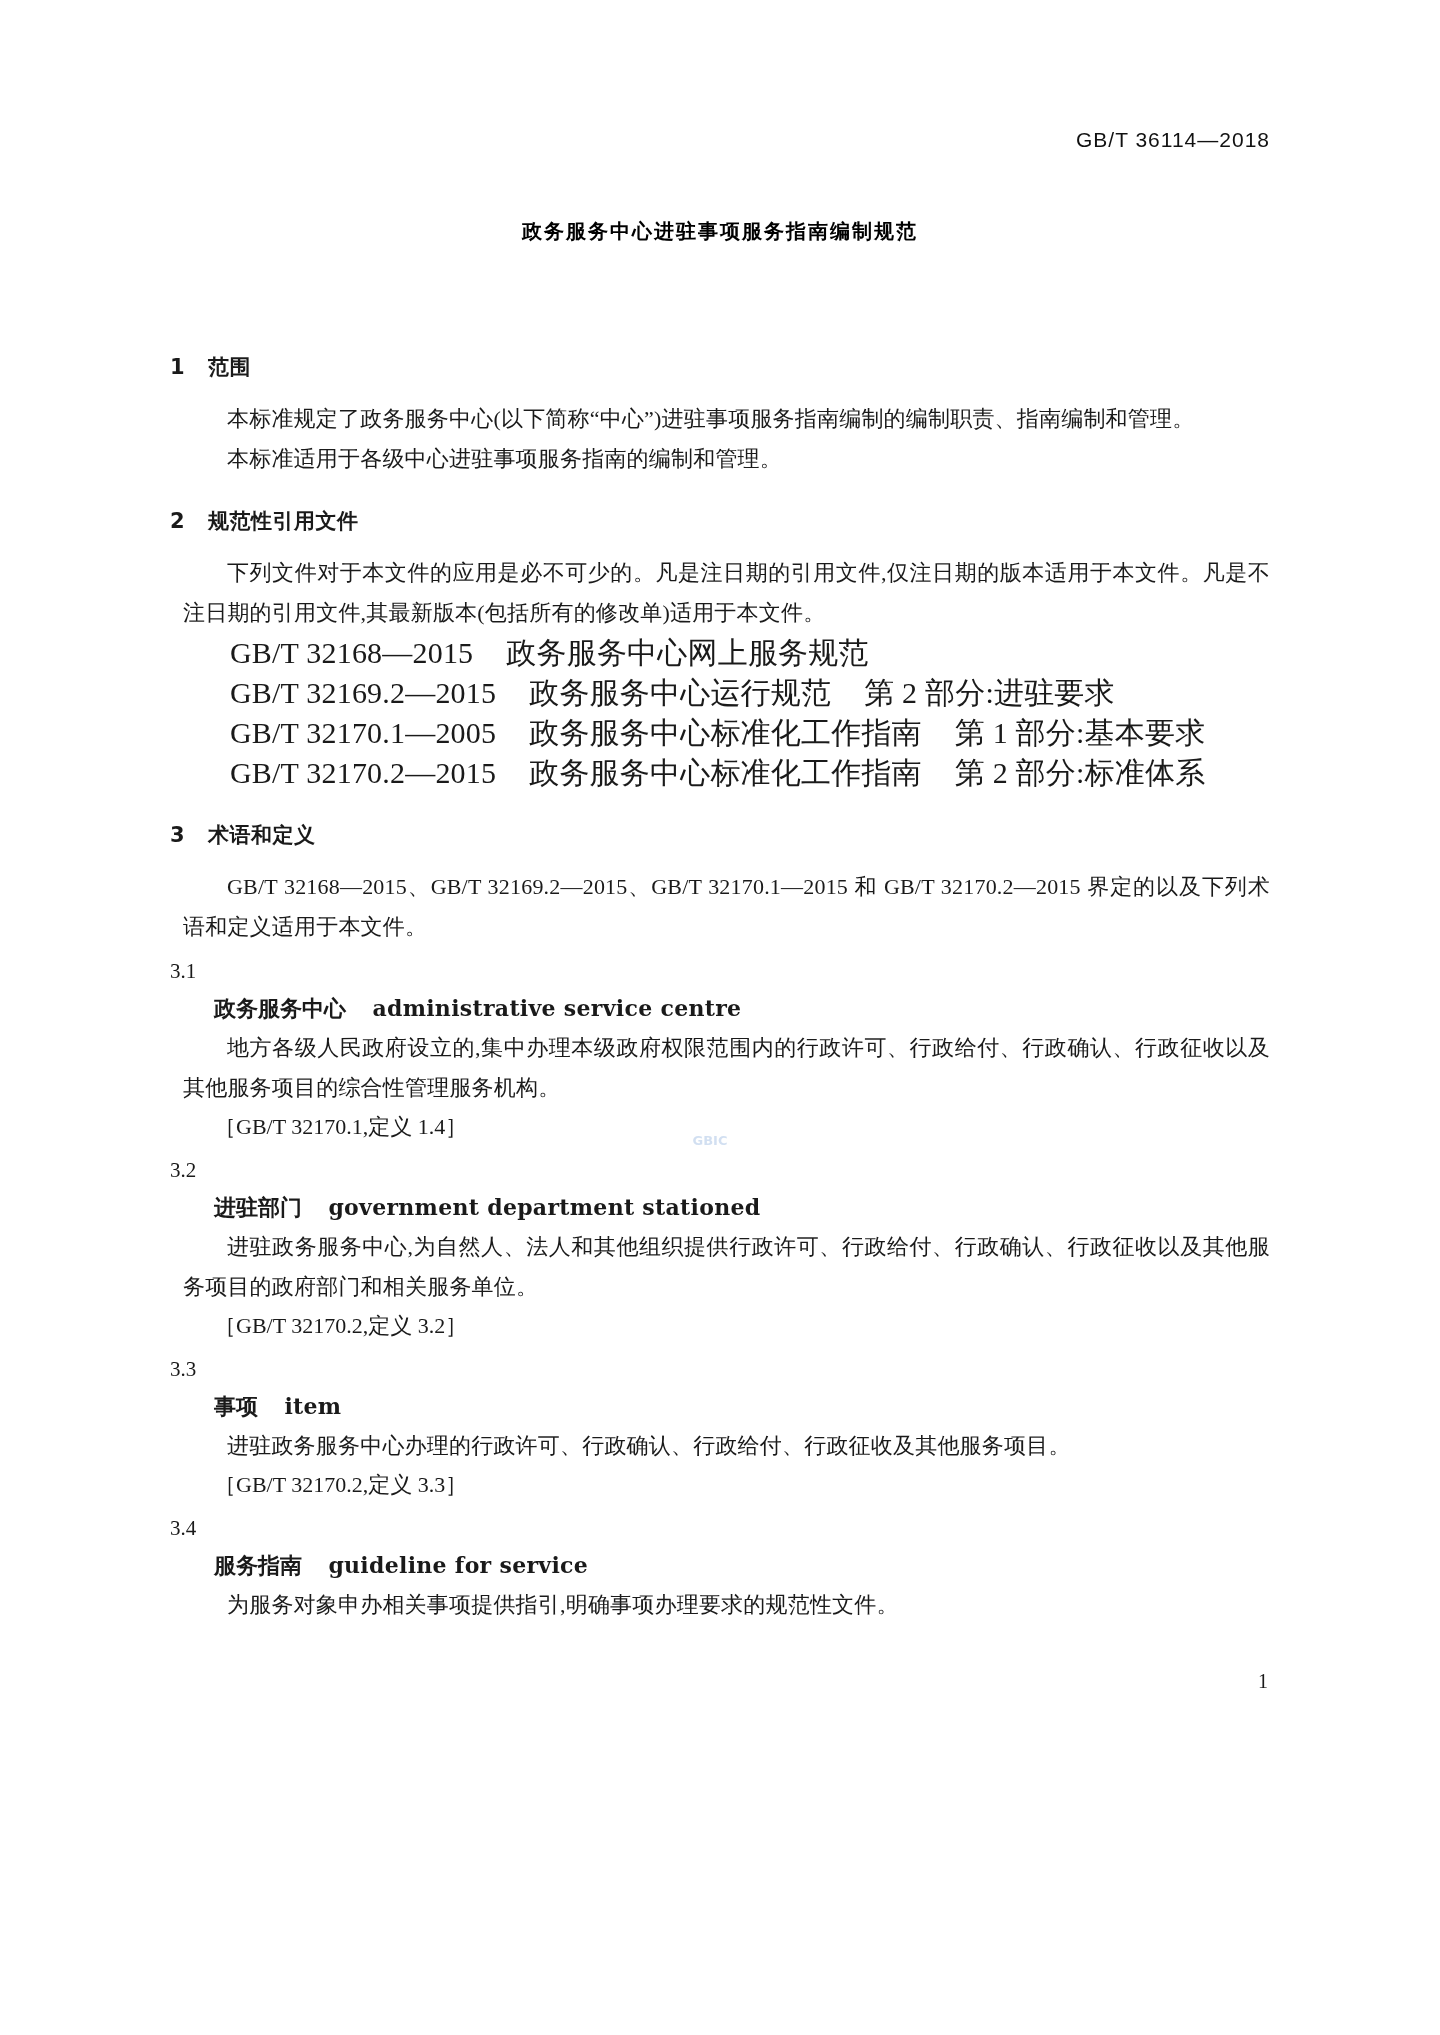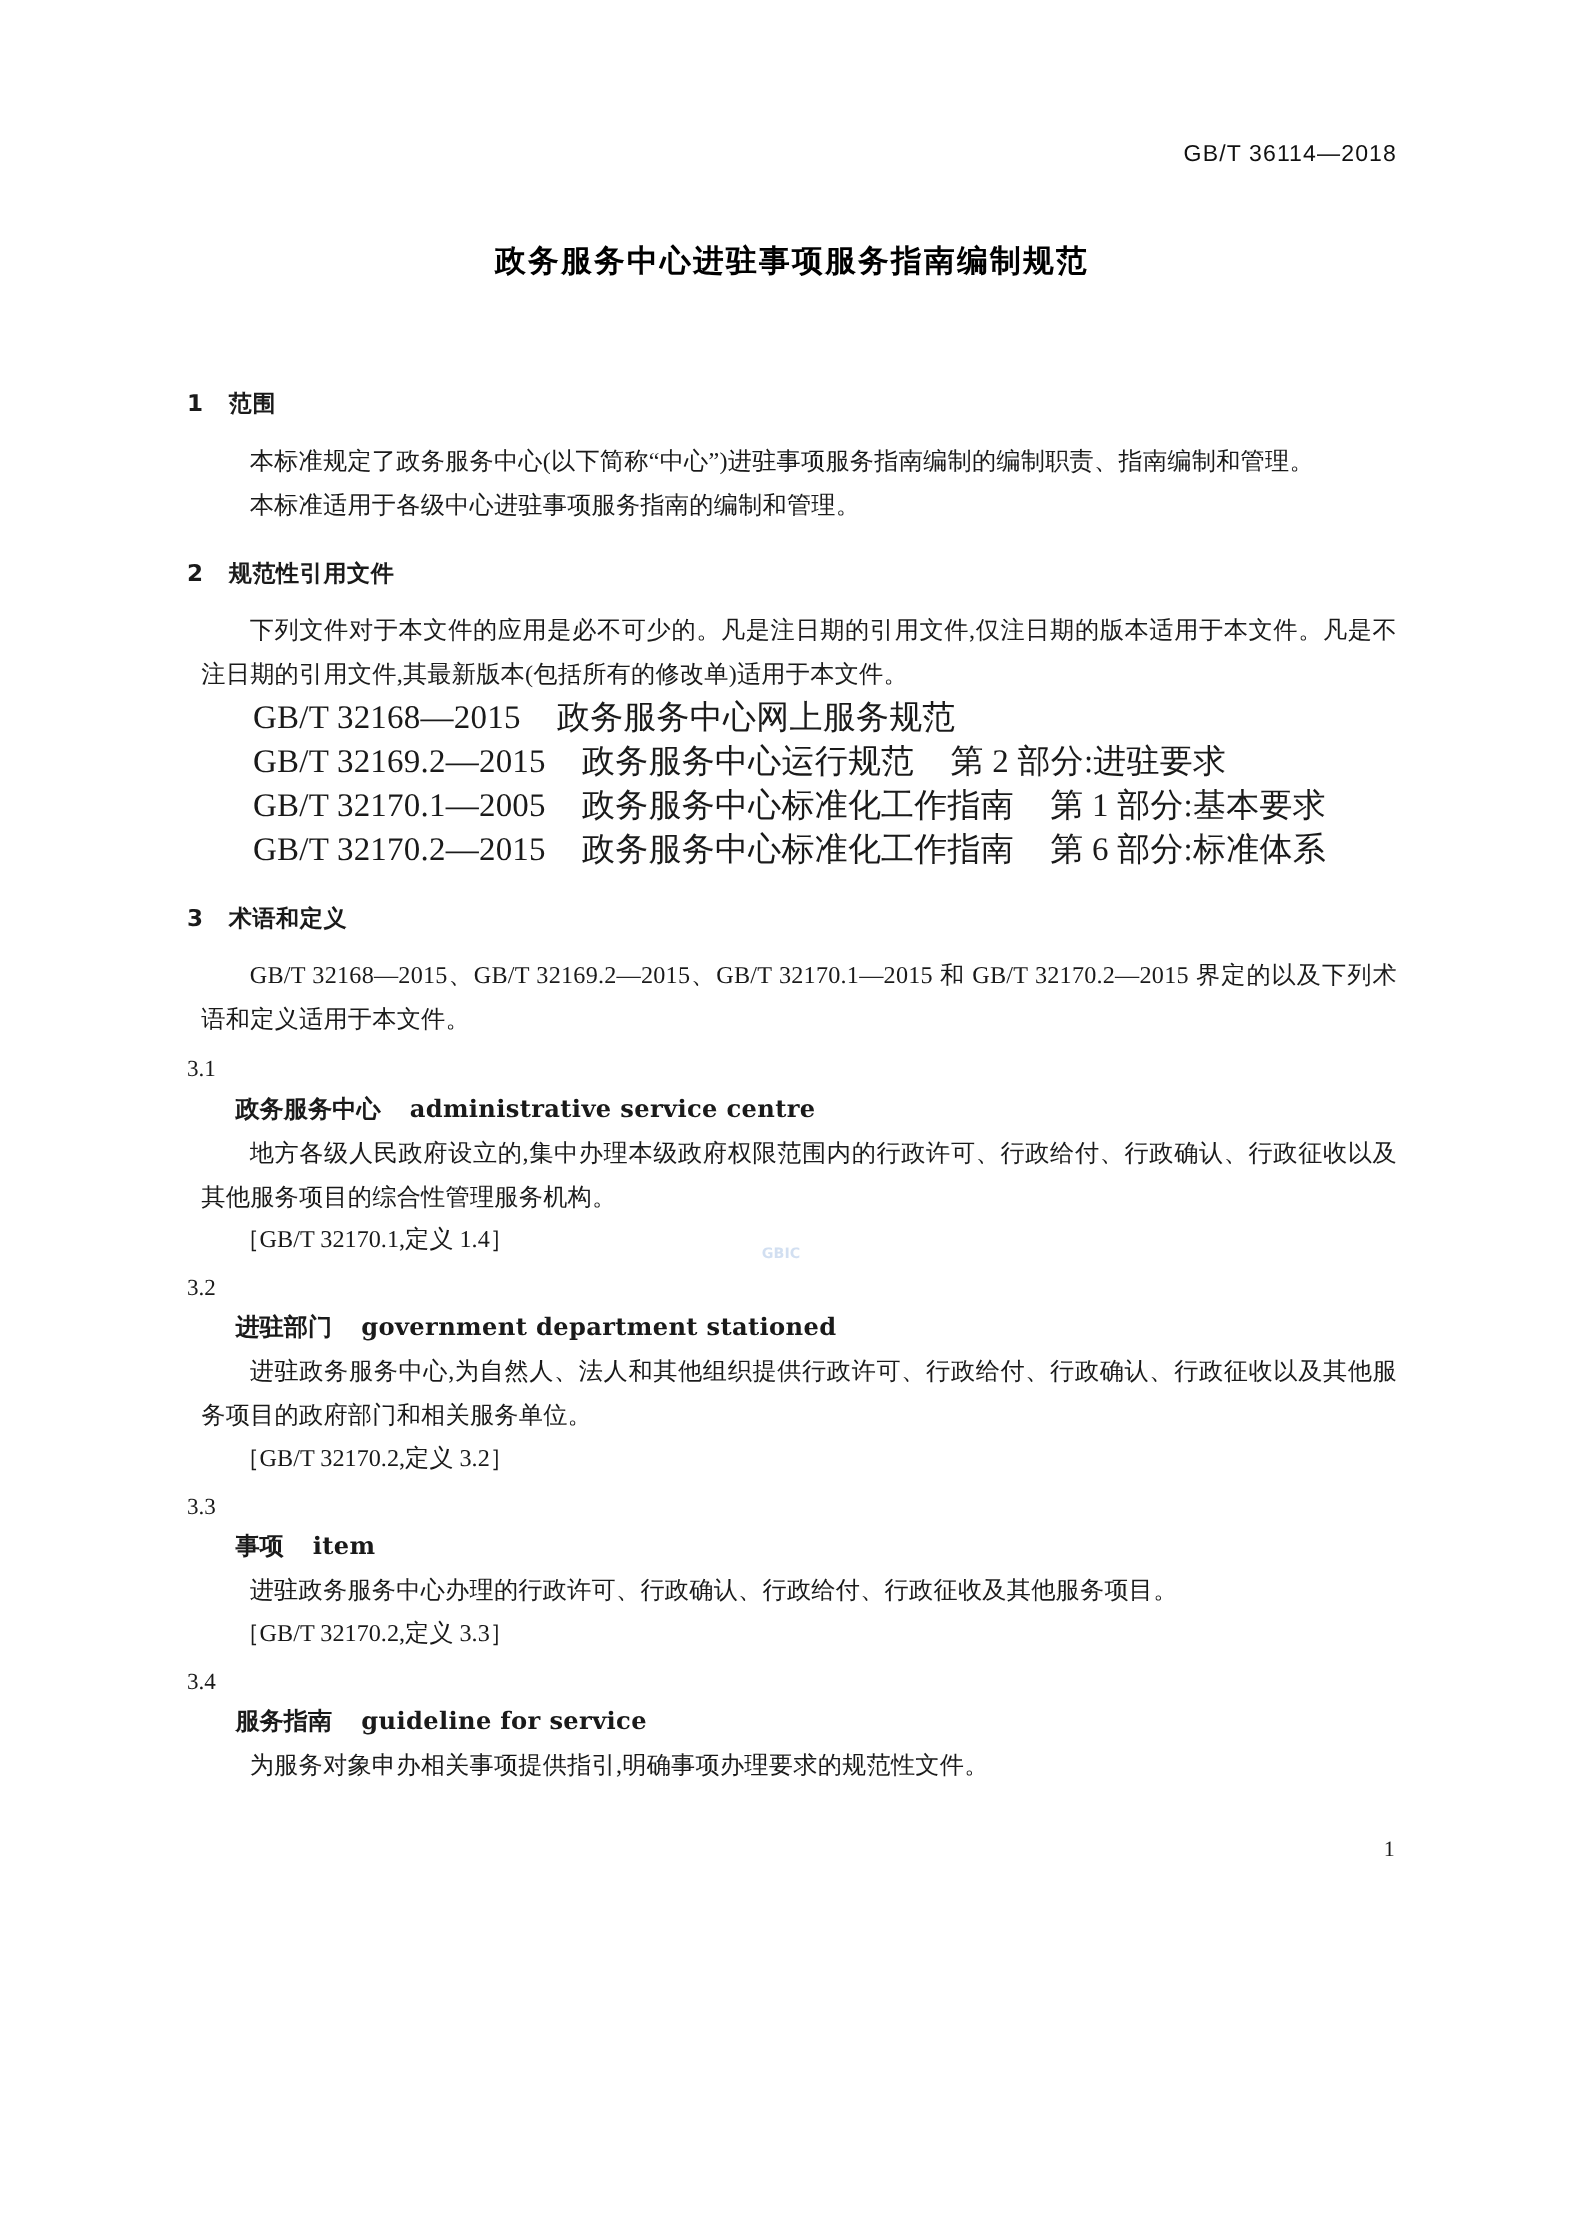--- a/index.html
+++ b/index.html
@@ -31,21 +31,21 @@
     color: #111;
   }
   .doc-title {
     position: absolute;
     top: 218px;
     left: 0;
     width: 1440px;
     text-align: center;
     font-family: Liberation Mono, monospace;
     font-weight: bold;
-    font-size: 28px;
+    font-size: 20px;
     letter-spacing: 2px;
     color: #000;
   }
   .content {
     position: absolute;
     top: 325px;
     left: 170px;
     width: 1100px;
   }
   .clause-head {
@@ -154,21 +154,21 @@
     <div class="ref-line">
       <span>GB/T 32168—2015</span><span class="sep"></span><span>政务服务中心网上服务规范</span><span class="sep"></span><span></span>
     </div>
     <div class="ref-line">
       <span>GB/T 32169.2—2015</span><span class="sep"></span><span>政务服务中心运行规范</span><span class="sep"></span><span>第 2 部分:进驻要求</span>
     </div>
     <div class="ref-line">
       <span>GB/T 32170.1—2005</span><span class="sep"></span><span>政务服务中心标准化工作指南</span><span class="sep"></span><span>第 1 部分:基本要求</span>
     </div>
     <div class="ref-line">
-      <span>GB/T 32170.2—2015</span><span class="sep"></span><span>政务服务中心标准化工作指南</span><span class="sep"></span><span>第 6 部分:标准体系</span>
+      <span>GB/T 32170.2—2015</span><span class="sep"></span><span>政务服务中心标准化工作指南</span><span class="sep"></span><span>第 2 部分:标准体系</span>
     </div>
 
     <div class="clause-head">
       <span class="num">3</span><span>术语和定义</span>
     </div>
     <p class="para">GB/T 32168—2015、GB/T 32169.2—2015、GB/T 32170.1—2015 和 GB/T 32170.2—2015 界定的以及下列术语和定义适用于本文件。</p>
 
     <div class="term-num">3.1</div>
     <div class="term-name">
       <span>政务服务中心</span><span class="en">administrative service centre</span>

